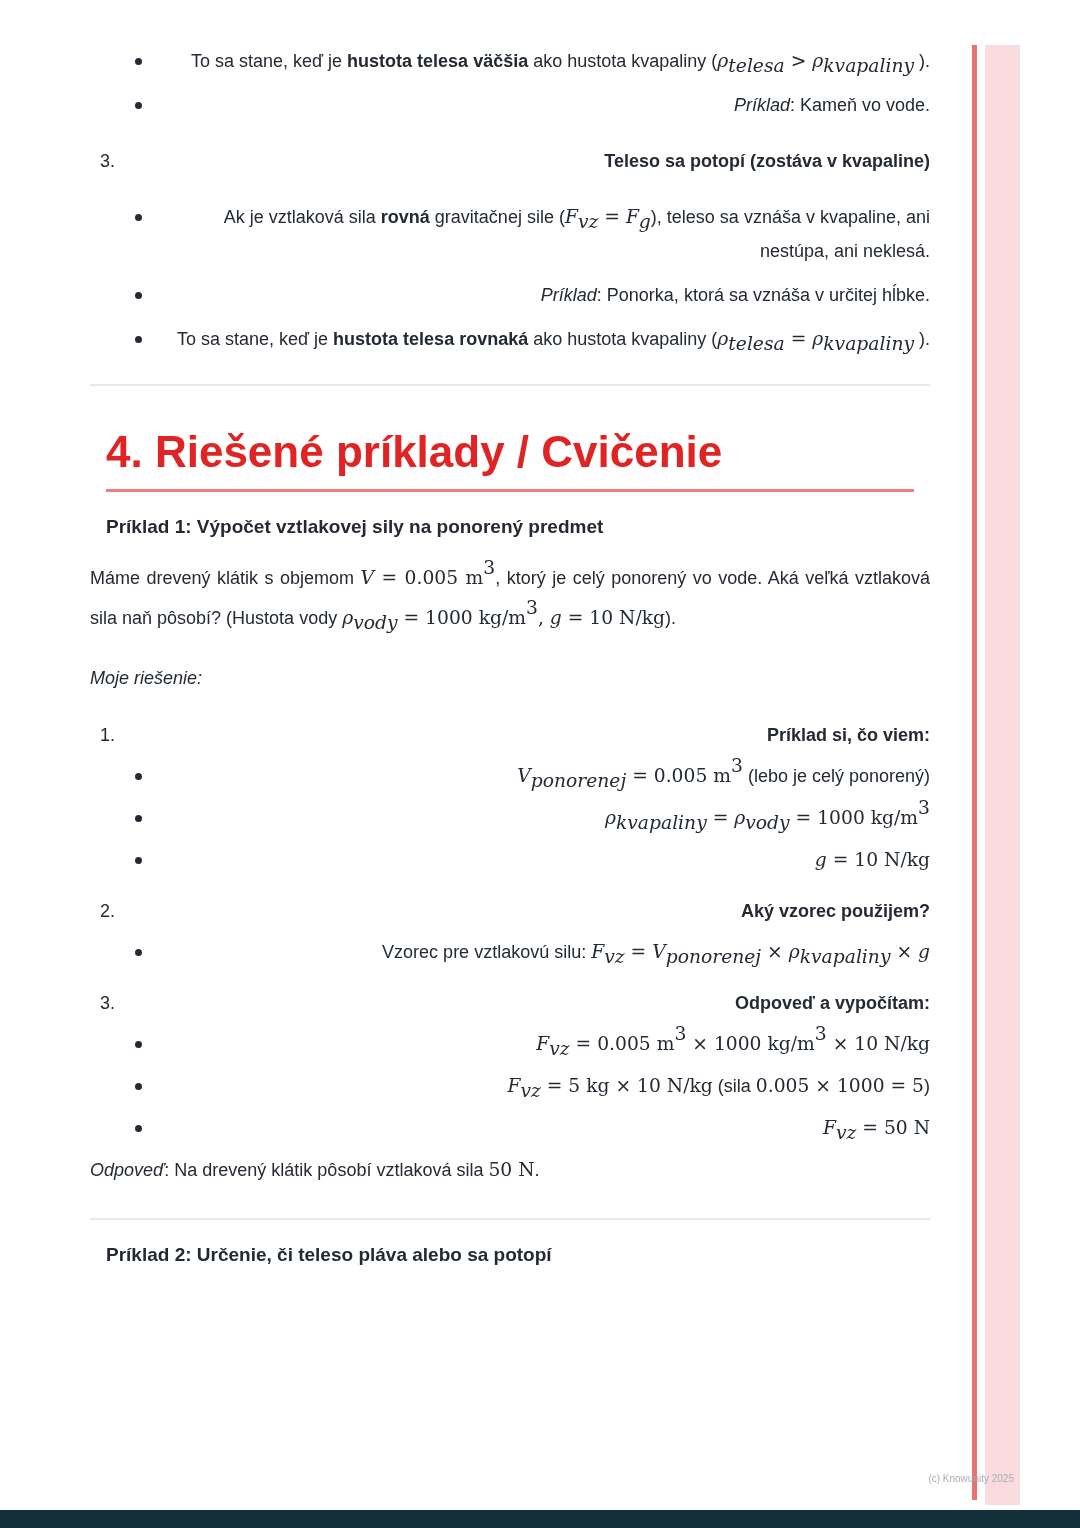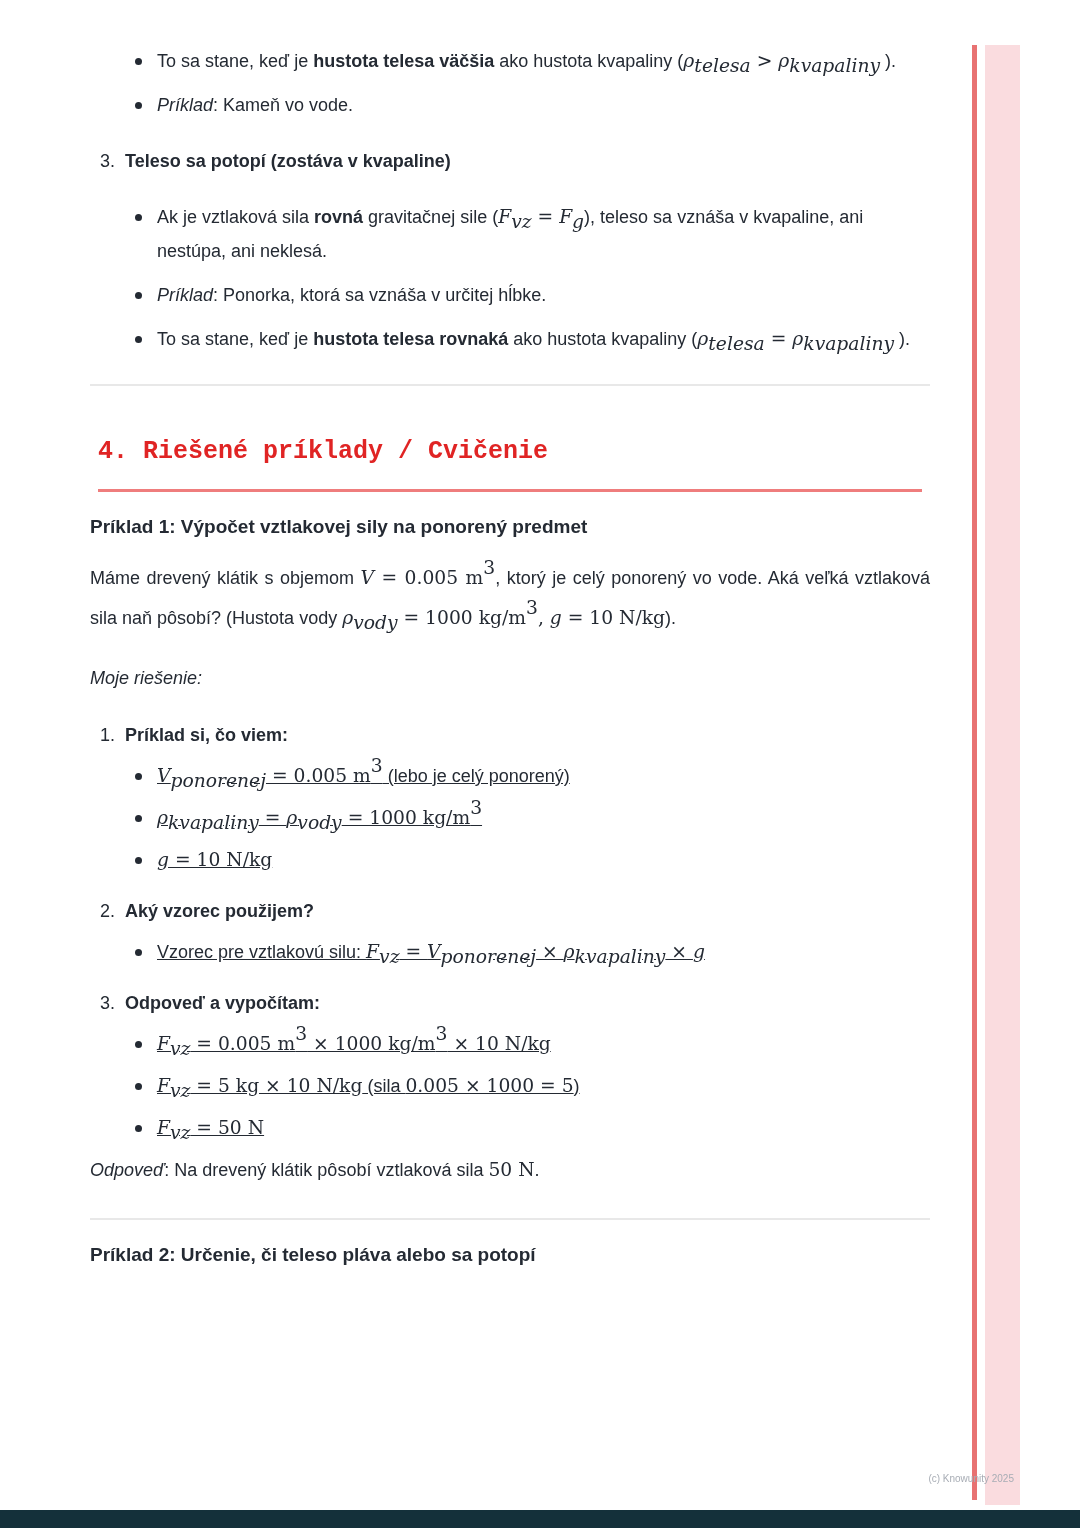--- a/index.html
+++ b/index.html
@@ -22,42 +22,41 @@
   sub, sup { line-height: 0; font-size: 0.72em; }
   sub { vertical-align: -0.25em; }
   sup { vertical-align: 0.55em; }
 
   .ul { margin: 0; }
   .li { display: flex; margin-bottom: 10px; }
   .dot {
     flex: 0 0 auto; width: 7px; height: 7px; border-radius: 50%;
     background: var(--text, #242a33); margin: 14px 15px 0 45px;
   }
-  .li-text { flex: 1; line-height: 34px; }
-  .ul.tight .li { margin-bottom: 2px; text-decoration: underline; }
+  .li-text { flex: 1; line-height: 34px; text-align: right; }
+  .ul.tight .li { margin-bottom: 2px; }
   .ul.tight .li-text { line-height: 40px; }
   .ul.tight .dot { margin-top: 17px; }
 
   .oli { display: flex; margin: 22px 0; }
   .oli .num { flex: 0 0 auto; width: 25px; margin-left: 10px; line-height: 34px; }
   .oli .li-text { line-height: 34px; }
   .oli.tight { margin: 14px 0 4px; }
 
   .divider { border: 0; border-top: 2px solid var(--divider, #e8e8e8); margin: 28px 0 20px; }
 
   .section-heading {
     color: var(--heading, #e02424);
-    font-size: 25px; line-height: 40px; font-weight: 700;
-    margin: 46px 8px 20px; padding-bottom: 17px;
+    font-size: 44px; line-height: 40px; font-weight: 700;
+    margin: 46px 16px 20px; padding-bottom: 17px;
     border-bottom: 3px solid var(--underline, #ef7d7d);
-    font-family: Liberation Mono, monospace;
   }
   .para { line-height: 40px; margin: 0 0 20px; }
   .para.justify { text-align: justify; }
-  .subheading { font-size: 19px; line-height: 30px; font-weight: 700; margin: 20px 0 16px; }
+  .subheading { font-size: 19px; line-height: 30px; font-weight: 700; margin: 20px 16px 16px; }
 
   .edge-line {
     position: absolute; top: 45px; right: 103px; width: 5px; height: 1455px;
     background: var(--edge-line, #e87272);
   }
   .edge-band {
     position: absolute; top: 45px; right: 60px; width: 35px; height: 1460px;
     background: var(--edge-band, #fadcdf);
   }
   .footer-credit {

